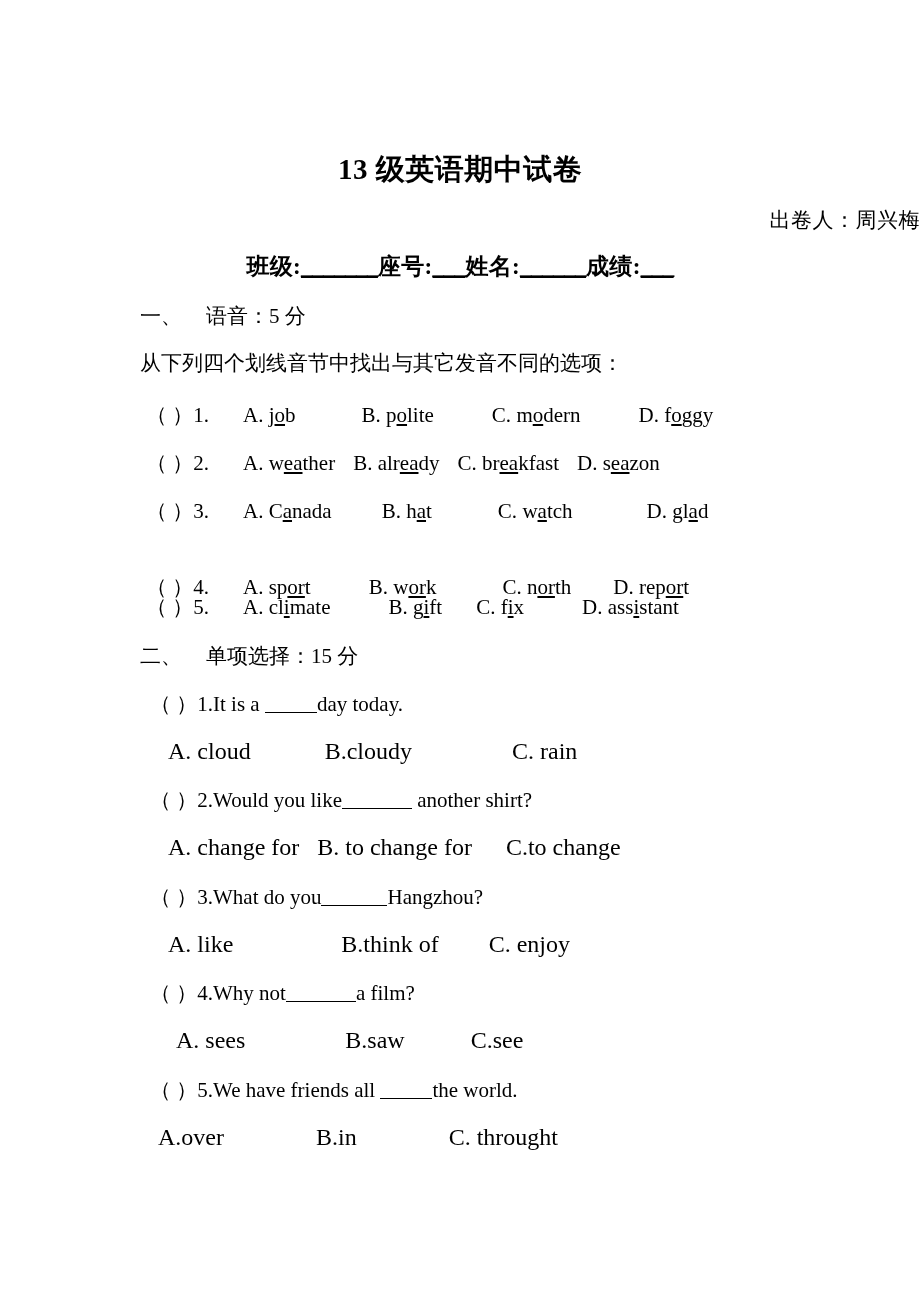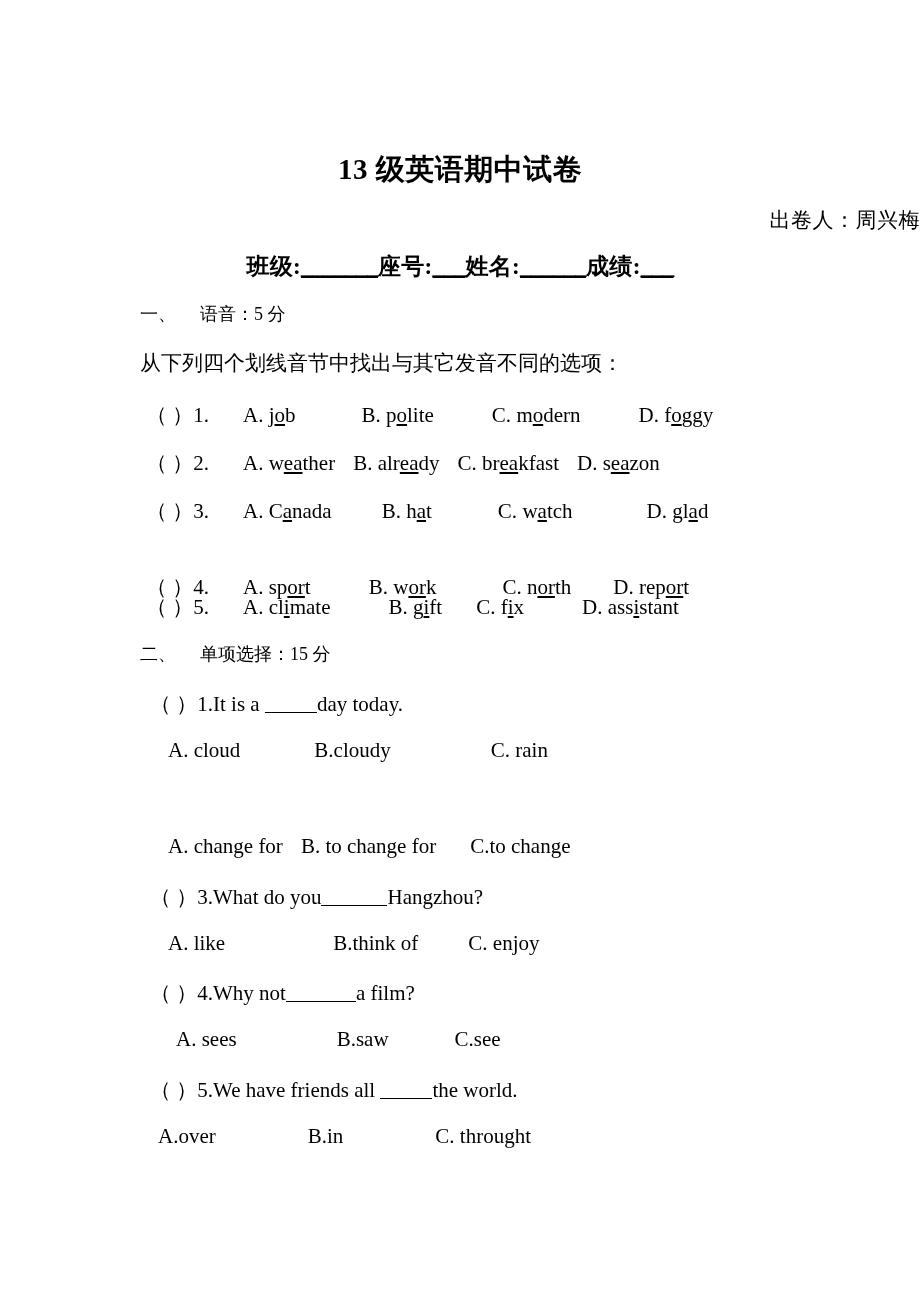--- a/index.html
+++ b/index.html
@@ -56,21 +56,21 @@
   }
   .info-line .fill {
     text-decoration: underline;
     letter-spacing: -0.5px;
   }
 
   
   .sec-heading {
     position: absolute;
     left: 140px;
-    font-size: 18px;
+    font-size: 21px;
     white-space: nowrap;
   }
   .sec-heading .num { letter-spacing: 0px; }
   .sec-heading .gap { display: inline-block; width: 24px; }
 
   .instruction {
     position: absolute;
     left: 140px;
     font-size: 21px;
     white-space: nowrap;
@@ -80,21 +80,21 @@
     position: absolute;
     font-size: 21px;
     white-space: nowrap;
   }
   .q-line.sec1 { left: 146px; }
   .q-line.sec2 { left: 150px; }
 
   .opt-line {
     position: absolute;
     left: 168px;
-    font-size: 21px;
+    font-size: 24px;
     white-space: nowrap;
   }
 
   .paren { letter-spacing: 0px; }
   .u { text-decoration: underline; }
 
   .blank {
     display: inline-block;
     border-bottom: 1.5px solid #000;
     vertical-align: -2px;
@@ -166,20 +166,23 @@
     <span class="num">二、</span><span class="gap"></span><span>单项选择：15 分</span>
   </div>
 
   <div class="q-line sec2" style="top:654px">
     <span class="paren">（ ）</span><span>1.</span><span>It is a </span><span class="blank b-5"></span><span>day today.</span>
   </div>
   <div class="opt-line" style="top:702px">
     <span>A. cloud</span><span class="s8"></span><span>B.cloudy</span><span class="s8"></span><span class="s2"></span><span>C. rain</span>
   </div>
 
+  <div class="q-line sec2" style="top:750px">
+    <span class="paren">（ ）</span><span>2.</span><span>Would you like</span><span class="blank b-7"></span><span> another shirt?</span>
+  </div>
   <div class="opt-line" style="top:798px">
     <span>A. change for</span><span class="s1"></span><span>B. to change for</span><span class="s3"></span><span>C.to change</span>
   </div>
 
   <div class="q-line sec2" style="top:847px">
     <span class="paren">（ ）</span><span>3.</span><span>What do you</span><span class="blank b-6"></span><span>Hangzhou?</span>
   </div>
   <div class="opt-line" style="top:895px">
     <span>A. like</span><span class="s8"></span><span class="s3"></span><span>B.think of</span><span class="s5"></span><span>C. enjoy</span>
   </div>

